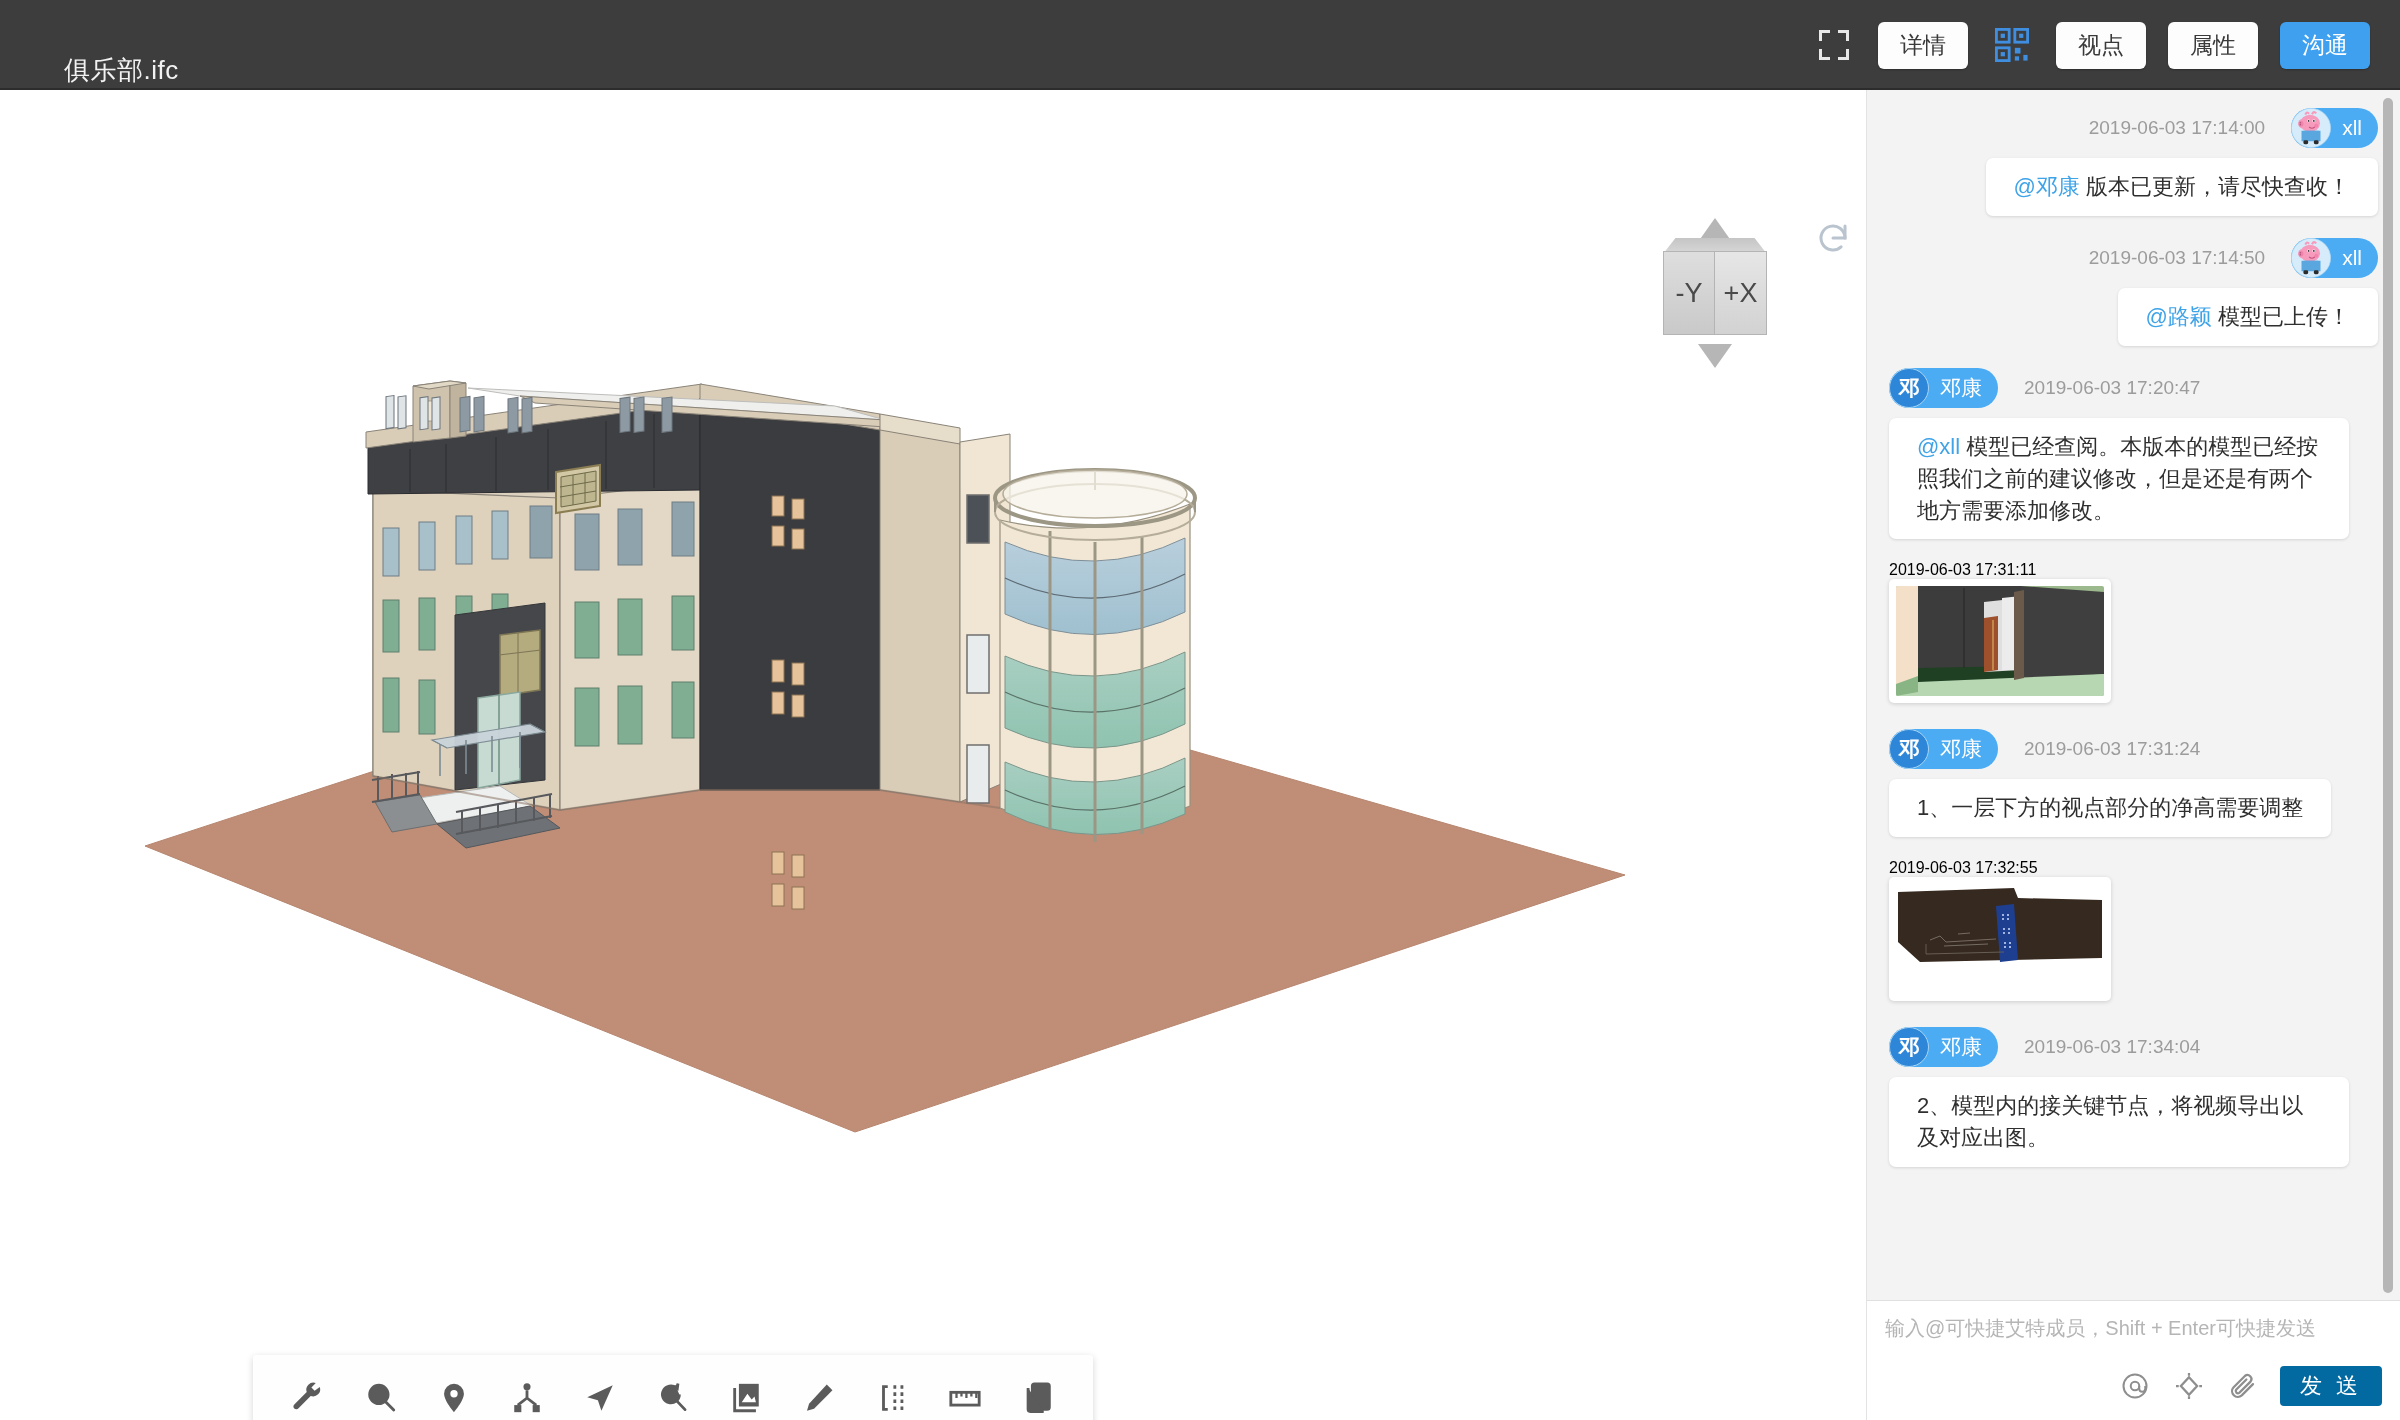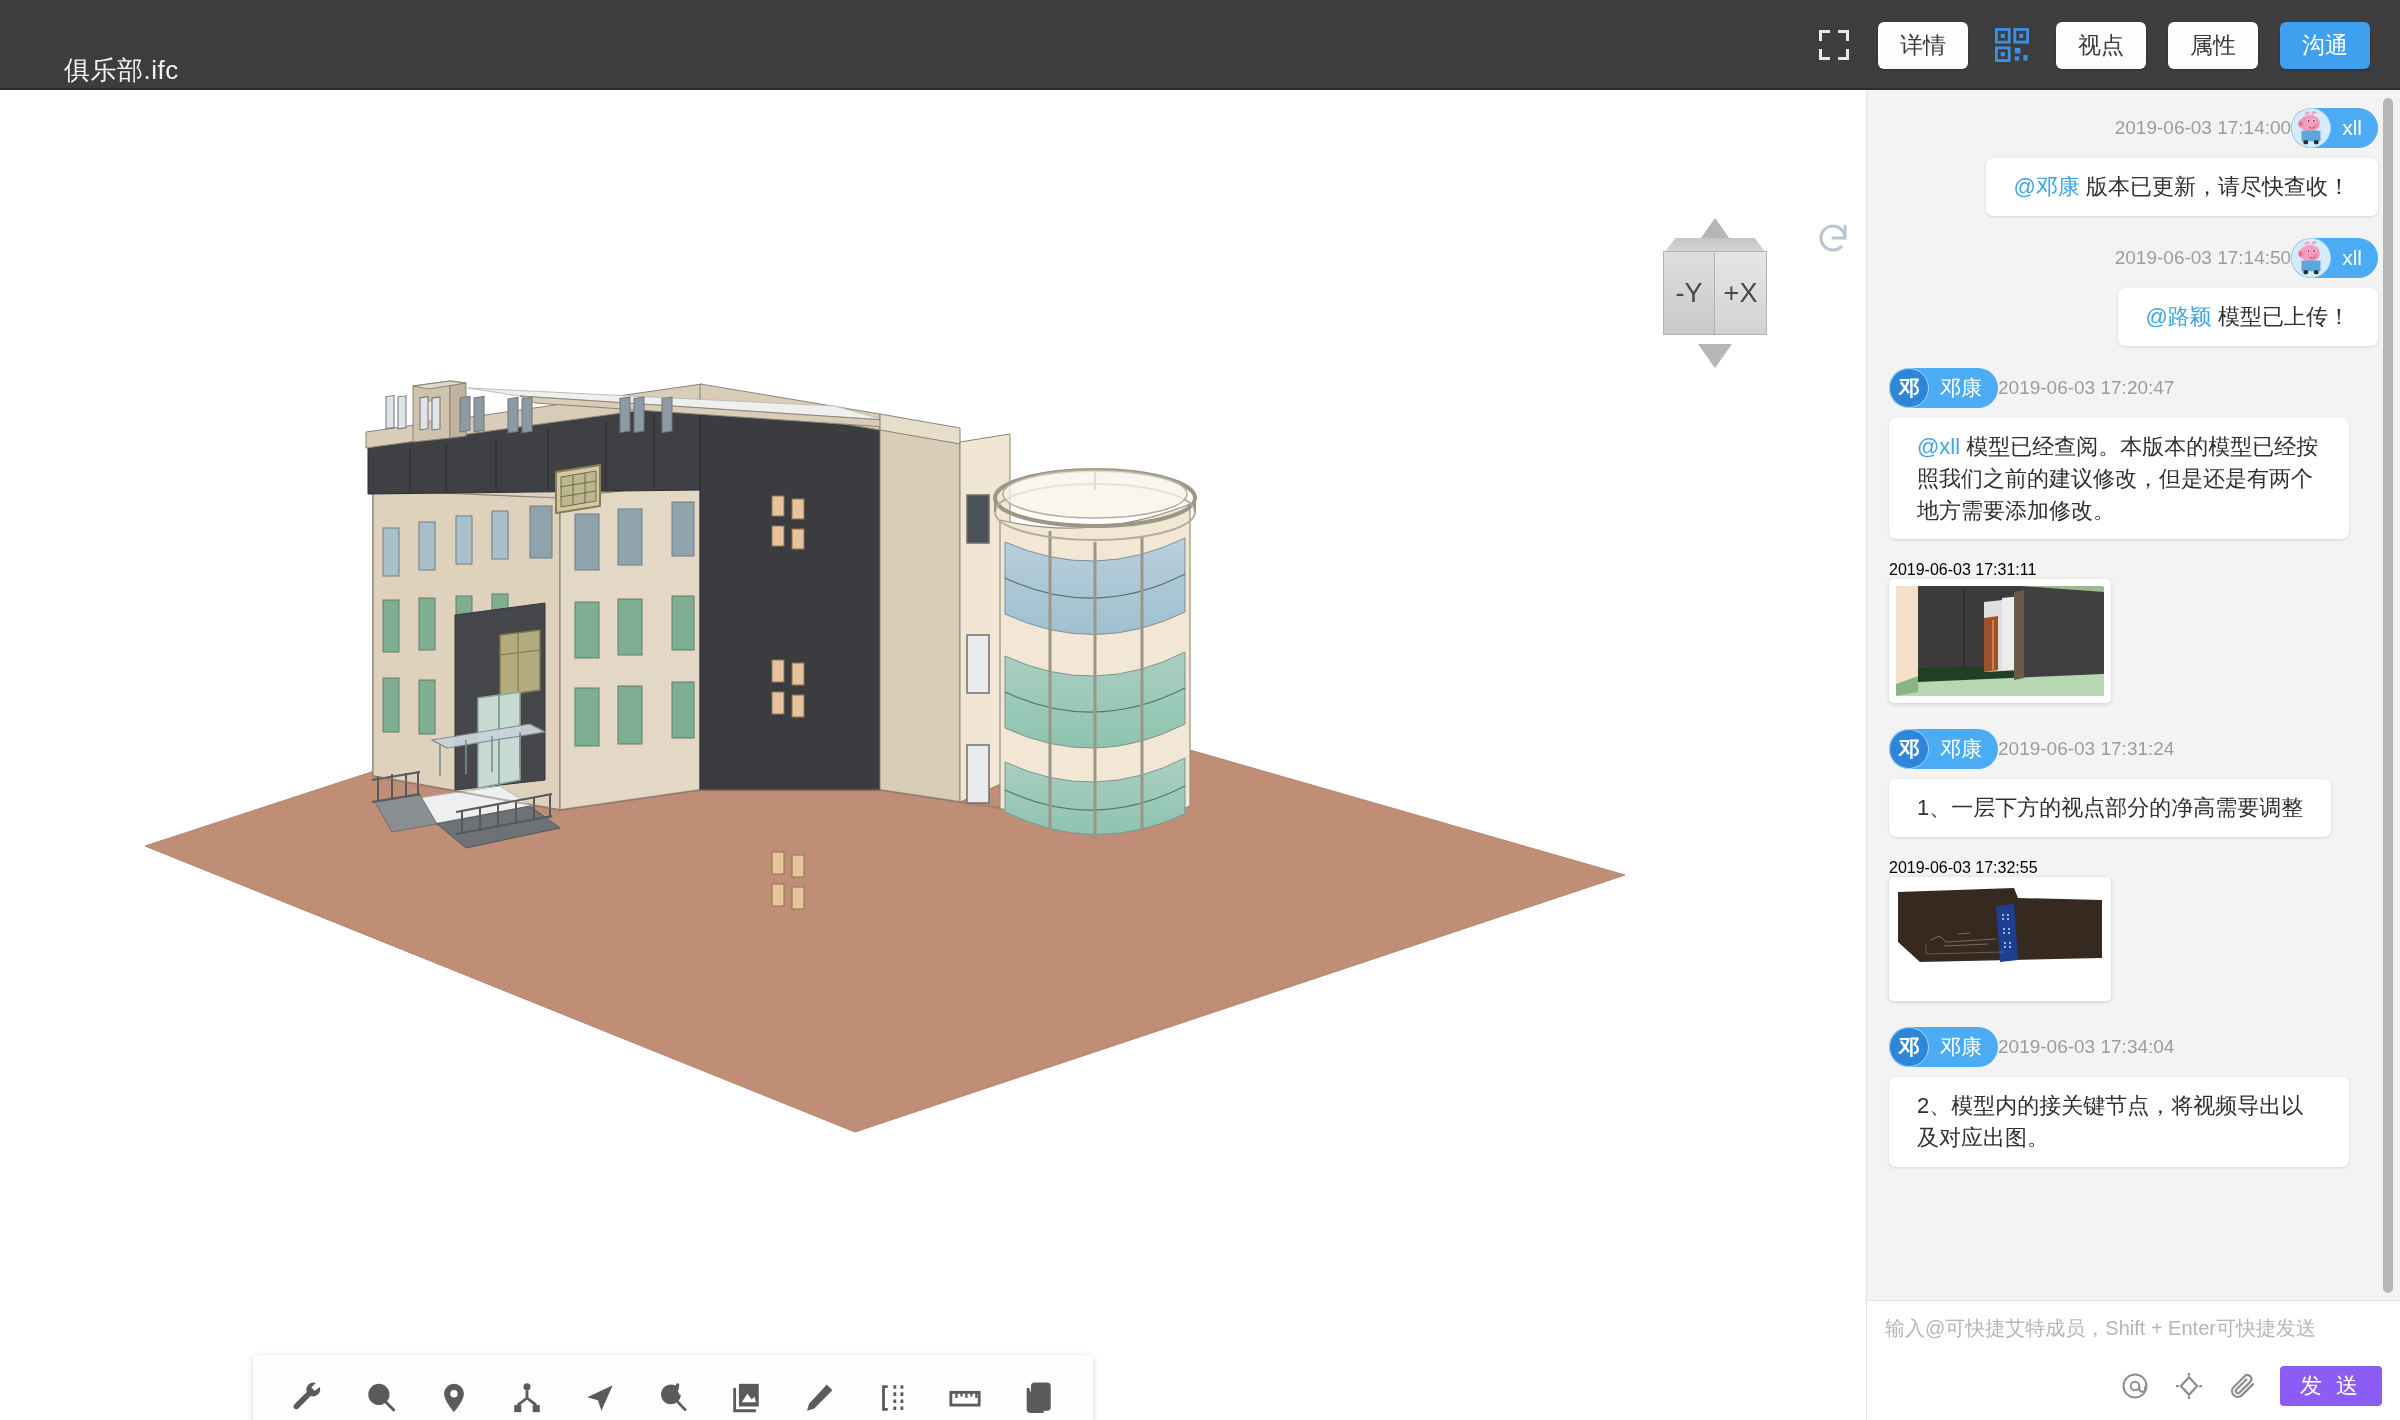--- a/index.html
+++ b/index.html
@@ -97,21 +97,21 @@
     position:relative; flex:1; overflow:hidden; padding:18px 22px 10px 22px;
   }
   .scroll-track {
     position:absolute; right:7px; top:8px; width:10px; height:1195px;
     background:#b6b6b6; border-radius:5px;
   }
 
   .msg { margin-bottom:22px; }
   .msg.out { text-align:right; }
   .meta {
-    display:flex; align-items:center; gap:0; margin-bottom:10px;
+    display:flex; align-items:center; gap:26px; margin-bottom:10px;
     font-size:19px; color:#9c9c9c;
   }
   .msg.out .meta { justify-content:flex-end; }
 
   .user-chip {
     display:inline-flex; align-items:center; background:#4bacf3;
     border-radius:22px; height:40px; padding-right:16px; position:relative;
   }
   .user-chip .av {
     width:40px; height:40px; border-radius:50%; overflow:hidden;
@@ -143,21 +143,21 @@
   }
   .composer .ph {
     font-size:20px; color:#b5b5b5; line-height:1.3;
   }
   .composer-actions {
     position:absolute; right:18px; bottom:14px;
     display:flex; align-items:center; gap:20px;
   }
   .ca-ico { width:34px; height:34px; display:flex; align-items:center; justify-content:center; cursor:pointer; color:#8e8e8e;}
   .send-btn {
-    background:#8b5cf6; color:#fff; font-size:22px; border-radius:4px;
+    background:#0369a1; color:#fff; font-size:22px; border-radius:4px;
     padding:9px 20px; cursor:pointer; letter-spacing:4px; line-height:1;
   }
 </style>
 </head>
 <body>
 
 <div id="app">
 
   <div class="header">
     <div class="file-title">俱乐部.ifc</div>

